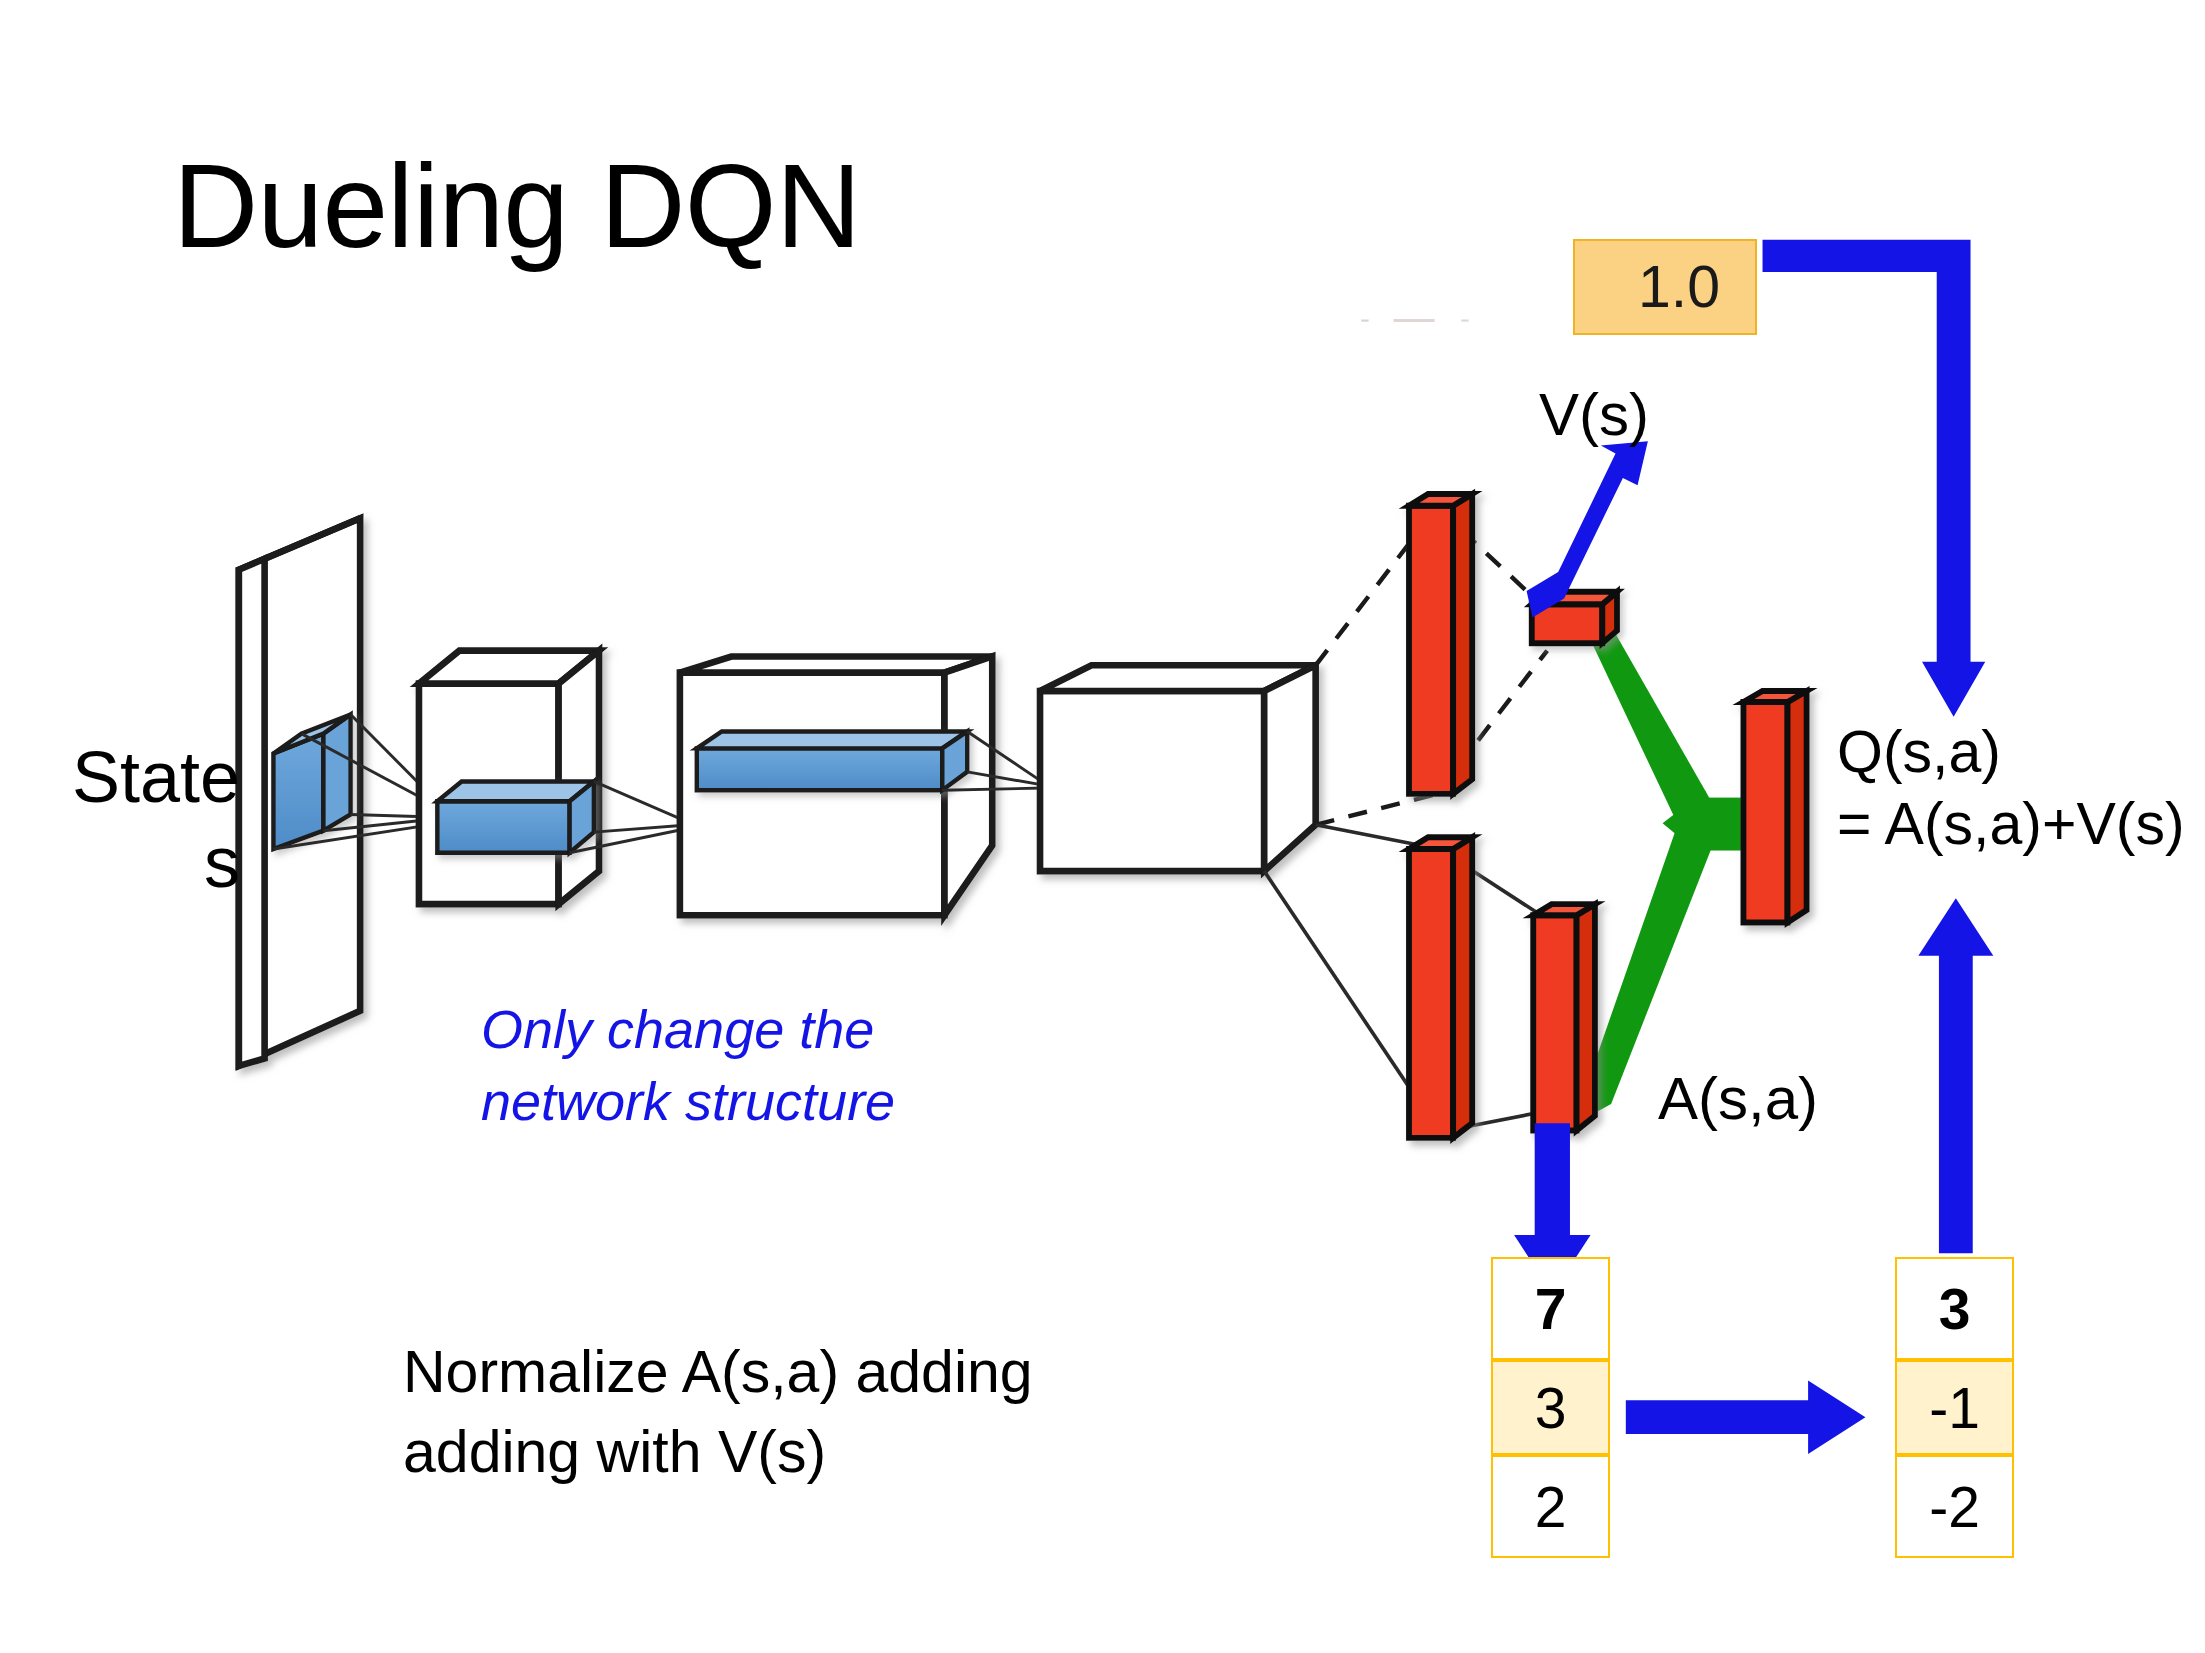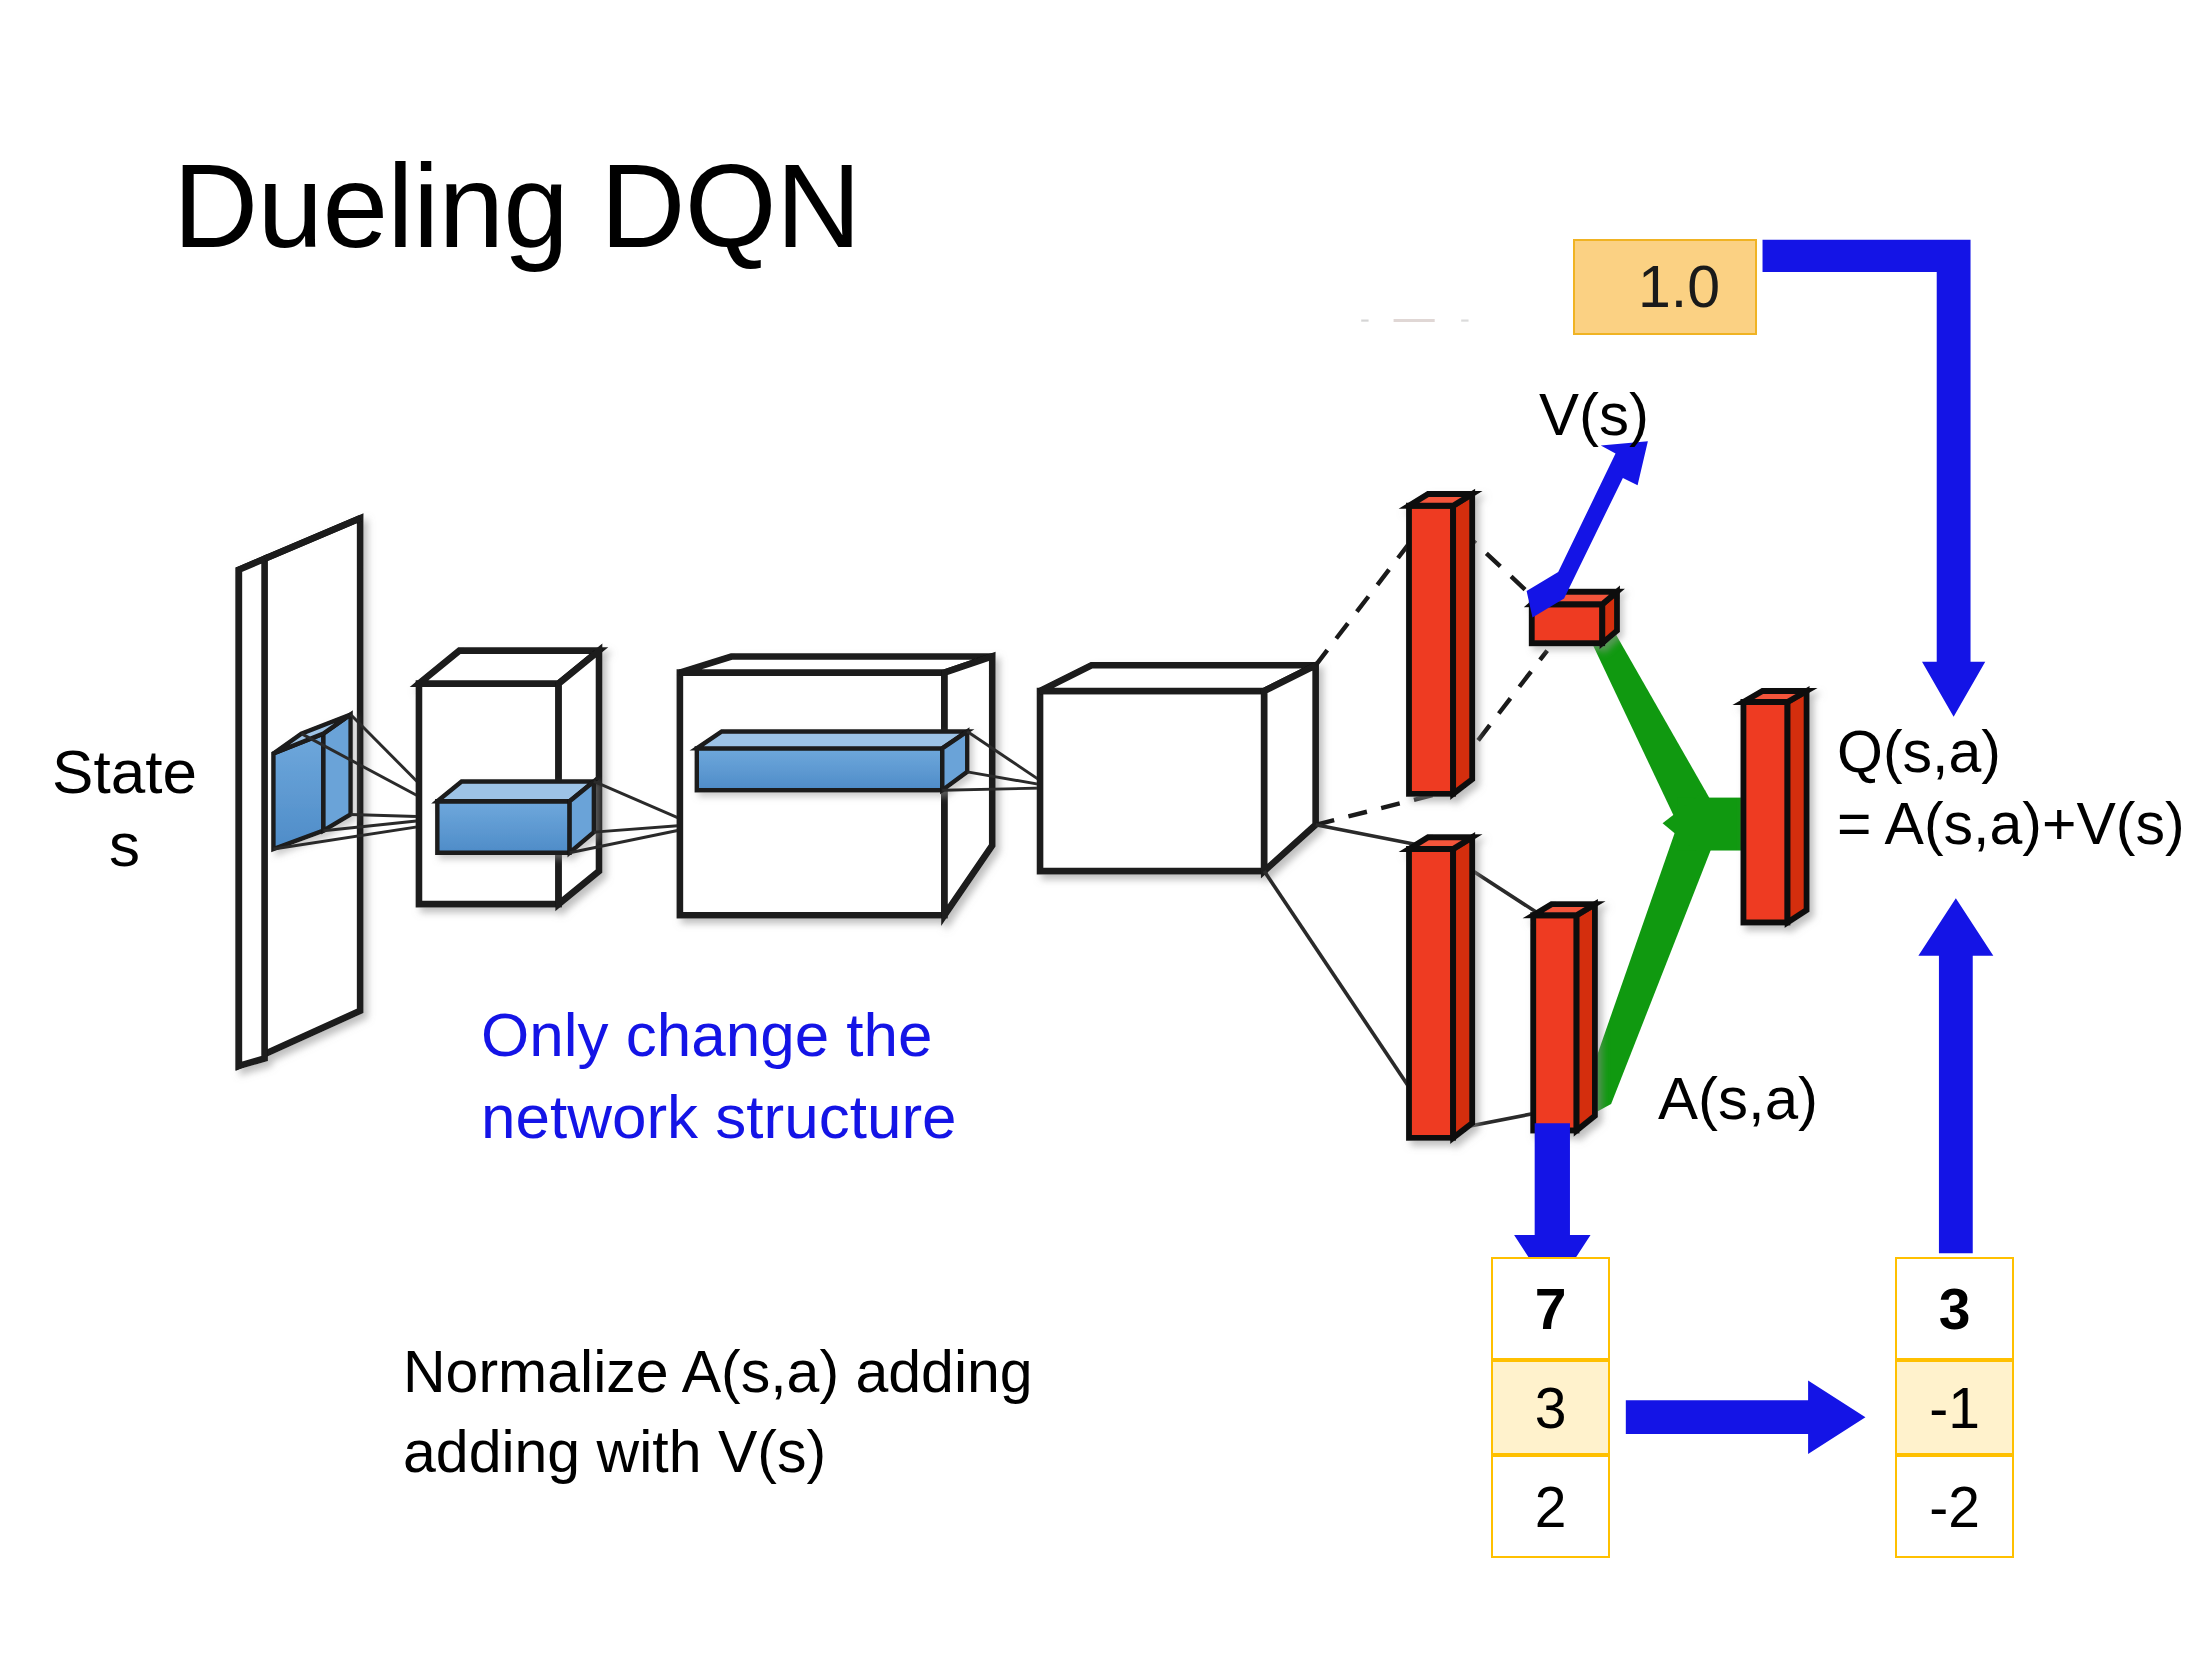--- a/index.html
+++ b/index.html
@@ -31,38 +31,39 @@
     font-size: 118px;
     line-height: 1;
     font-weight: 400;
     letter-spacing: -0.7px;
     color: #000000;
     white-space: nowrap;
   }
 
   
   #state-label {
-    left: 18px;
+    left: 27px;
     top: 735px;
     width: 213px;
-    text-align: center;
-    font-size: 62px;
+    text-align: right;
+    font-size: 72px;
     line-height: 1.18;
     color: #000000;
   }
   #state-label .l2 { display:block; }
 
   
   #blue-note {
     left: 481px;
     top: 994px;
-    font-size: 62px;
+    font-size: 54px;
     line-height: 1.33;
     color: #1414E6;
     white-space: nowrap;
+    font-style: italic;
   }
 
   
   #black-note {
     left: 403px;
     top: 1332px;
     font-size: 59px;
     line-height: 1.36;
     color: #000000;
     white-space: nowrap;

